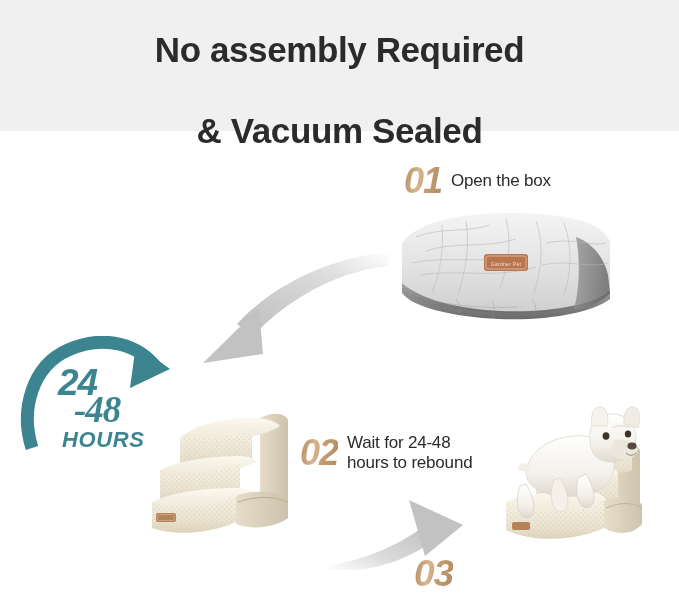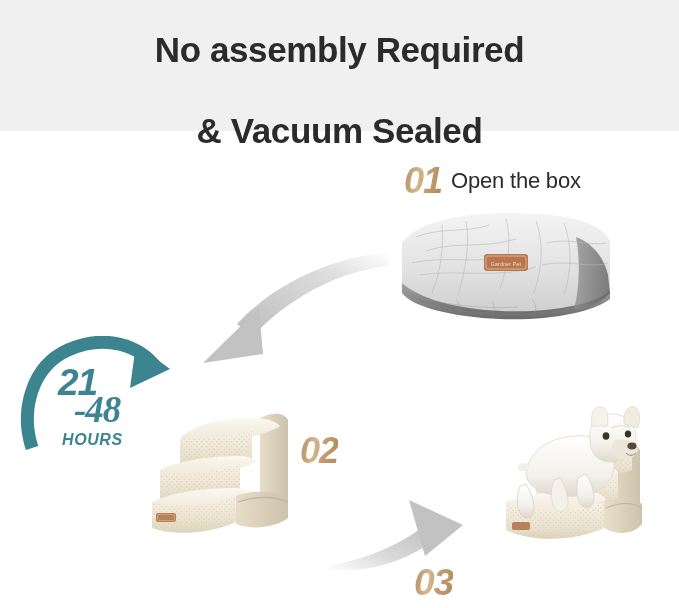--- a/index.html
+++ b/index.html
@@ -41,31 +41,31 @@
     background:linear-gradient(100deg,#b08a5e 0%,#d6b68e 38%,#c49c72 60%,#b08a5e 100%);
     -webkit-background-clip:text;
     background-clip:text;
     color:transparent;
     margin-right:9px;
     white-space:nowrap;
   }
   .step-txt{
     color:#2b2b2b;
     font-family:"Liberation Sans", sans-serif;
-    font-size:22px;
+    font-size:17px;
     line-height:20px;
     font-weight:400;
     letter-spacing:-0.2px;
     white-space:pre-line;
   }
 
   #step1{left:404px;top:163px;}
   #step2{left:300px;top:433px;}
   #step3{left:414px;top:556px;}
-  #step3 .step-num{font-size:37px;margin-top:9px;}
+  #step3 .step-num{font-size:37px;}
 
   
   .badge{position:absolute;left:18px;top:336px;width:165px;height:125px;}
   .badge svg{display:block;}
   .badge-text{
     position:absolute;left:0;top:0;width:165px;height:125px;
     pointer-events:none;
   }
   .bg-24{
     position:absolute;left:40px;top:28px;
@@ -78,21 +78,21 @@
     position:absolute;left:56px;top:55px;
     font-family:Liberation Serif, serif;
     font-style:italic;font-weight:bold;
     font-size:37px;line-height:37px;color:#3c8590;
     letter-spacing:-1px;
   }
   .bg-hours{
     position:absolute;left:44px;top:93px;
     font-family:"Liberation Sans", sans-serif;
     font-style:italic;font-weight:bold;
-    font-size:16px;line-height:22px;color:#3c8590;
+    font-size:22px;line-height:22px;color:#3c8590;
     letter-spacing:0.6px;
   }
 
   
   .arrow{position:absolute;}
   #arrow1{left:175px;top:250px;}
   #arrow2{left:325px;top:478px;}
 
   
   .art{position:absolute;}
@@ -112,33 +112,35 @@
     </div>
   </div>
 
   <div class="step" id="step1">
     <span class="step-num">01</span>
     <span class="step-txt">Open the box</span>
   </div>
 
   <div class="step" id="step2">
     <span class="step-num">02</span>
+    <span class="step-txt">Wait for 24-48
+hours to rebound</span>
   </div>
 
   <div class="step" id="step3">
     <span class="step-num">03</span>
   </div>
 
   <div class="badge">
     <svg width="165" height="125" viewBox="0 0 165 125">
       <path d="M14 112 C 2 74, 14 30, 50 14 C 86 -2, 122 8, 140 34" stroke="#3c8590" stroke-width="13" fill="none" stroke-linecap="butt"></path>
       <path d="M118 8 L152 33 L112 52 Z" fill="#3c8590"></path>
     </svg>
     <div class="badge-text">
-      <span class="bg-24">21</span>
+      <span class="bg-24">24</span>
       <span class="bg-48">-48</span>
       <span class="bg-hours">HOURS</span>
     </div>
   </div>
 
   <div class="arrow" id="arrow1">
     <svg width="215" height="115" viewBox="0 0 215 115">
       <defs>
         <linearGradient id="ag1" x1="1" y1="0" x2="0" y2="1">
           <stop offset="0%" stop-color="#ffffff"></stop>

